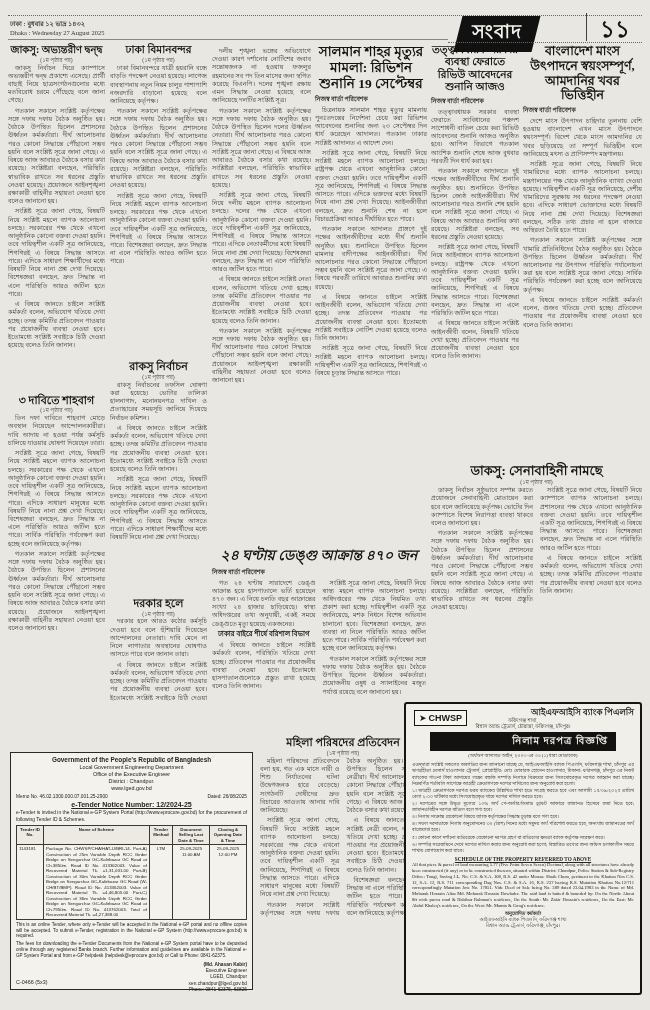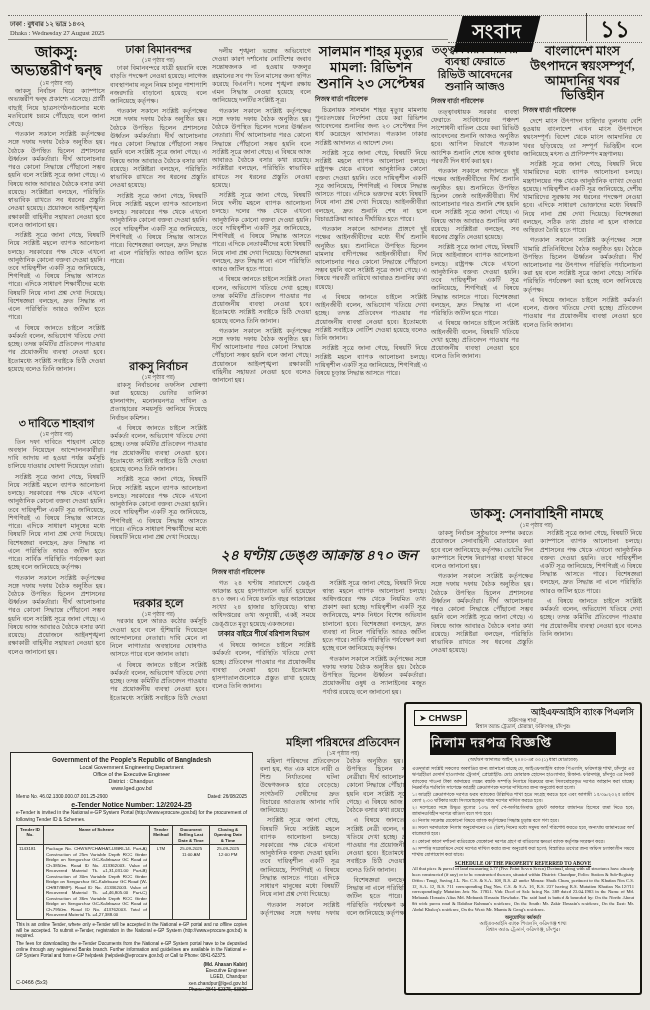--- a/index.html
+++ b/index.html
@@ -37,22 +37,22 @@
   table.tender th,table.tender td{border:0.7px solid #3c3a35;font-size:4.4px;line-height:1.25;
         padding:1px 2px;vertical-align:top;}
   table.tender th{font-weight:bold;text-align:center;background:#eceae3;}
   .t-note{font-size:4.6px;line-height:1.28;text-align:justify;margin-top:2px;}
   .t-sig{font-size:4.8px;line-height:1.3;text-align:right;font-weight:bold;margin-top:3px;}
   .t-code{font-size:5.4px;}
   
   .auction-box{background:#f1efe9;border:2.2px solid #16150f;border-radius:3px;padding:4px 6px;}
   .a-bank{font-size:8.6px;font-weight:bold;text-align:right;line-height:1.15;}
   .a-sub{font-size:5px;text-align:center;line-height:1.25;}
-  .a-titlebar{background:#131210;color:#f1efe9;font-weight:bold;font-size:13px;
-              text-align:left;padding:1px 1px;margin:2px 18px 1px 18px;letter-spacing:1px;}
+  .a-titlebar{background:#131210;color:#f1efe9;font-weight:bold;font-size:10px;
+              text-align:right;padding:1px 8px;margin:2px 18px 1px 18px;letter-spacing:1px;}
   .a-law{font-size:4.6px;text-align:center;}
   .a-body{font-size:4.7px;line-height:1.3;text-align:justify;margin-top:2px;}
   .a-item{font-size:4.7px;line-height:1.3;text-align:justify;margin-top:1px;}
   .a-sched-t{font-size:5.2px;font-weight:bold;text-align:center;text-decoration:underline;margin-top:2px;}
   .a-sched{font-size:4.6px;line-height:1.28;text-align:justify;}
   .a-sig{font-size:4.8px;text-align:center;font-weight:bold;line-height:1.3;margin-top:2px;}
   .ific-logo{display:flex;align-items:center;gap:2px;border:1.6px solid #16150f;
              background:#f7f6f0;padding:2px 4px;}
   .ific-logo .glyph{font-size:9px;color:#1a1914;line-height:1;}
   .ific-logo .txt{font-family:"Liberation Sans",sans-serif;font-weight:bold;font-size:9px;color:#1a1914;}
@@ -69,21 +69,21 @@
   </div>
   <div class="abs rule-solid" style="left:8px;top:39px;width:440px;"></div>
   <div class="abs masthead" style="left:458px;top:16px;">
     <span>সংবাদ</span>
   </div>
   <div class="abs vline" style="left:586px;top:13px;height:28px;"></div>
   <div class="abs pageno" style="left:600px;top:11px;">১১</div>
   <div class="abs rule-dotted" style="left:448px;top:42px;width:194px;"></div>
 
   <div class="abs" style="left:8px;top:44px;width:97px;">
-    <div class="head" style="font-size:15px;">জাকসু: অভ্যন্তরীণ দ্বন্দ্ব</div>
+    <div class="head" style="font-size:10px;">জাকসু: অভ্যন্তরীণ দ্বন্দ্ব</div>
     <div class="cont">(১ম পৃষ্ঠার পর)</div>
     <div class="body" style="height:326px;">
       <p>জাকসু নির্বাচন ঘিরে ক্যাম্পাসে অভ্যন্তরীণ দ্বন্দ্ব প্রকাশ্যে এসেছে। প্রার্থী বাছাই নিয়ে ছাত্রসংগঠনগুলোর মধ্যে মতবিরোধ চরমে পৌঁছেছে বলে জানা গেছে।</p>
       <p>গতকাল সকালে সংশ্লিষ্ট কর্তৃপক্ষের সঙ্গে দফায় দফায় বৈঠক অনুষ্ঠিত হয়। বৈঠকে উপস্থিত ছিলেন প্রশাসনের ঊর্ধ্বতন কর্মকর্তারা। দীর্ঘ আলোচনার পরও কোনো সিদ্ধান্তে পৌঁছানো সম্ভব হয়নি বলে সংশ্লিষ্ট সূত্রে জানা গেছে। এ বিষয়ে আজ আবারও বৈঠকে বসার কথা রয়েছে। সংশ্লিষ্টরা বলছেন, পরিস্থিতি স্বাভাবিক রাখতে সব ধরনের প্রস্তুতি নেওয়া হয়েছে। প্রয়োজনে আইনশৃঙ্খলা রক্ষাকারী বাহিনীর সহায়তা নেওয়া হবে বলেও জানানো হয়।</p>
       <p>সংশ্লিষ্ট সূত্রে জানা গেছে, বিষয়টি নিয়ে সংশ্লিষ্ট মহলে ব্যাপক আলোচনা চলছে। সরকারের পক্ষ থেকে এখনো আনুষ্ঠানিক কোনো বক্তব্য দেওয়া হয়নি। তবে দায়িত্বশীল একটি সূত্র জানিয়েছে, শিগগিরই এ বিষয়ে সিদ্ধান্ত আসতে পারে। এদিকে সাধারণ শিক্ষার্থীদের মধ্যে বিষয়টি নিয়ে নানা প্রশ্ন দেখা দিয়েছে। বিশেষজ্ঞরা বলছেন, দ্রুত সিদ্ধান্ত না এলে পরিস্থিতি আরও জটিল হতে পারে।</p>
       <p>এ বিষয়ে জানতে চাইলে সংশ্লিষ্ট কর্মকর্তা বলেন, অভিযোগ খতিয়ে দেখা হচ্ছে। তদন্ত কমিটির প্রতিবেদন পাওয়ার পর প্রয়োজনীয় ব্যবস্থা নেওয়া হবে। ইতোমধ্যে সংশ্লিষ্ট সবাইকে চিঠি দেওয়া হয়েছে বলেও তিনি জানান।</p>
     </div>
     <div class="head" style="font-size:11px;margin-top:4px;">৩ দাবিতে শাহবাগ</div>
     <div class="cont">(১ম পৃষ্ঠার পর)</div>
     <div class="body" style="height:312px;">
@@ -120,21 +120,21 @@
     <div class="body" style="height:438px;margin-top:3px;">
       <p>দলীয় শৃঙ্খলা ভঙ্গের অভিযোগে দেওয়া কারণ দর্শানোর নোটিশের জবাব সন্তোষজনক না হওয়ায় ফজলুর রহমানের সব পদ তিন মাসের জন্য স্থগিত করেছে বিএনপি। দলের শৃঙ্খলা রক্ষায় এমন সিদ্ধান্ত নেওয়া হয়েছে বলে জানিয়েছে দলটির সংশ্লিষ্ট সূত্র।</p>
       <p>গতকাল সকালে সংশ্লিষ্ট কর্তৃপক্ষের সঙ্গে দফায় দফায় বৈঠক অনুষ্ঠিত হয়। বৈঠকে উপস্থিত ছিলেন দলের ঊর্ধ্বতন নেতারা। দীর্ঘ আলোচনার পরও কোনো সিদ্ধান্তে পৌঁছানো সম্ভব হয়নি বলে সংশ্লিষ্ট সূত্রে জানা গেছে। এ বিষয়ে আজ আবারও বৈঠকে বসার কথা রয়েছে। সংশ্লিষ্টরা বলছেন, পরিস্থিতি স্বাভাবিক রাখতে সব ধরনের প্রস্তুতি নেওয়া হয়েছে।</p>
       <p>সংশ্লিষ্ট সূত্রে জানা গেছে, বিষয়টি নিয়ে দলীয় মহলে ব্যাপক আলোচনা চলছে। দলের পক্ষ থেকে এখনো আনুষ্ঠানিক কোনো বক্তব্য দেওয়া হয়নি। তবে দায়িত্বশীল একটি সূত্র জানিয়েছে, শিগগিরই এ বিষয়ে সিদ্ধান্ত আসতে পারে। এদিকে নেতাকর্মীদের মধ্যে বিষয়টি নিয়ে নানা প্রশ্ন দেখা দিয়েছে। বিশেষজ্ঞরা বলছেন, দ্রুত সিদ্ধান্ত না এলে পরিস্থিতি আরও জটিল হতে পারে।</p>
       <p>এ বিষয়ে জানতে চাইলে সংশ্লিষ্ট নেতা বলেন, অভিযোগ খতিয়ে দেখা হচ্ছে। তদন্ত কমিটির প্রতিবেদন পাওয়ার পর প্রয়োজনীয় ব্যবস্থা নেওয়া হবে। ইতোমধ্যে সংশ্লিষ্ট সবাইকে চিঠি দেওয়া হয়েছে বলেও তিনি জানান।</p>
       <p>গতকাল সকালে সংশ্লিষ্ট কর্তৃপক্ষের সঙ্গে দফায় দফায় বৈঠক অনুষ্ঠিত হয়। দীর্ঘ আলোচনার পরও কোনো সিদ্ধান্তে পৌঁছানো সম্ভব হয়নি বলে জানা গেছে। প্রয়োজনে আইনশৃঙ্খলা রক্ষাকারী বাহিনীর সহায়তা নেওয়া হবে বলেও জানানো হয়।</p>
     </div>
   </div>
 
   <div class="abs" style="left:315px;top:44px;width:112px;">
-    <div class="head" style="font-size:13.5px;">সালমান শাহর মৃত্যুর মামলা: রিভিশন শুনানি ২৩ সেপ্টেম্বর</div>
+    <div class="head" style="font-size:13.5px;">সালমান শাহর মৃত্যুর মামলা: রিভিশন শুনানি 19 সেপ্টেম্বর</div>
     <div class="byline">নিজস্ব বার্তা পরিবেশক</div>
     <div class="body" style="height:412px;">
       <p>চিত্রনায়ক সালমান শাহর মৃত্যুর মামলায় পুনঃতদন্তের নির্দেশনা চেয়ে করা রিভিশন আবেদনের শুনানির জন্য ২৩ সেপ্টেম্বর দিন ধার্য করেছেন আদালত। গতকাল ঢাকার সংশ্লিষ্ট আদালত এ আদেশ দেন।</p>
       <p>সংশ্লিষ্ট সূত্রে জানা গেছে, বিষয়টি নিয়ে সংশ্লিষ্ট মহলে ব্যাপক আলোচনা চলছে। রাষ্ট্রপক্ষ থেকে এখনো আনুষ্ঠানিক কোনো বক্তব্য দেওয়া হয়নি। তবে দায়িত্বশীল একটি সূত্র জানিয়েছে, শিগগিরই এ বিষয়ে সিদ্ধান্ত আসতে পারে। এদিকে ভক্তদের মধ্যে বিষয়টি নিয়ে নানা প্রশ্ন দেখা দিয়েছে। আইনজীবীরা বলছেন, দ্রুত শুনানি শেষ না হলে বিচারপ্রক্রিয়া আরও দীর্ঘায়িত হতে পারে।</p>
       <p>গতকাল সকালে আদালত প্রাঙ্গণে দুই পক্ষের আইনজীবীদের মধ্যে দীর্ঘ শুনানি অনুষ্ঠিত হয়। শুনানিতে উপস্থিত ছিলেন মামলার বাদীপক্ষের আইনজীবীরা। দীর্ঘ আলোচনার পরও কোনো সিদ্ধান্তে পৌঁছানো সম্ভব হয়নি বলে সংশ্লিষ্ট সূত্রে জানা গেছে। এ বিষয়ে পরবর্তী তারিখে আবারও শুনানির কথা রয়েছে।</p>
       <p>এ বিষয়ে জানতে চাইলে সংশ্লিষ্ট আইনজীবী বলেন, অভিযোগ খতিয়ে দেখা হচ্ছে। তদন্ত প্রতিবেদন পাওয়ার পর প্রয়োজনীয় ব্যবস্থা নেওয়া হবে। ইতোমধ্যে সংশ্লিষ্ট সবাইকে নোটিশ দেওয়া হয়েছে বলেও তিনি জানান।</p>
       <p>সংশ্লিষ্ট সূত্রে জানা গেছে, বিষয়টি নিয়ে সংশ্লিষ্ট মহলে ব্যাপক আলোচনা চলছে। দায়িত্বশীল একটি সূত্র জানিয়েছে, শিগগিরই এ বিষয়ে চূড়ান্ত সিদ্ধান্ত আসতে পারে।</p>
     </div>
   </div>
 
@@ -177,21 +177,21 @@
     <div class="head" style="font-size:12.5px;">বাংলাদেশ মাংস উৎপাদনে স্বয়ংসম্পূর্ণ, আমদানির খবর ভিত্তিহীন</div>
     <div class="byline">নিজস্ব বার্তা পরিবেশক</div>
     <div class="body" style="height:330px;">
       <p>দেশে মাংস উৎপাদন চাহিদার তুলনায় বেশি হওয়ায় বাংলাদেশ এখন মাংস উৎপাদনে স্বয়ংসম্পূর্ণ। বিদেশ থেকে মাংস আমদানির যে খবর ছড়িয়েছে তা সম্পূর্ণ ভিত্তিহীন বলে জানিয়েছে মৎস্য ও প্রাণিসম্পদ মন্ত্রণালয়।</p>
       <p>সংশ্লিষ্ট সূত্রে জানা গেছে, বিষয়টি নিয়ে খামারিদের মধ্যে ব্যাপক আলোচনা চলছে। মন্ত্রণালয়ের পক্ষ থেকে আনুষ্ঠানিক ব্যাখ্যা দেওয়া হয়েছে। দায়িত্বশীল একটি সূত্র জানিয়েছে, দেশীয় খামারিদের সুরক্ষায় সব ধরনের পদক্ষেপ নেওয়া হবে। এদিকে সাধারণ ভোক্তাদের মধ্যে বিষয়টি নিয়ে নানা প্রশ্ন দেখা দিয়েছে। বিশেষজ্ঞরা বলছেন, সঠিক তথ্য প্রচার না হলে বাজারে অস্থিরতা তৈরি হতে পারে।</p>
       <p>গতকাল সকালে সংশ্লিষ্ট কর্তৃপক্ষের সঙ্গে খামারি প্রতিনিধিদের বৈঠক অনুষ্ঠিত হয়। বৈঠকে উপস্থিত ছিলেন ঊর্ধ্বতন কর্মকর্তারা। দীর্ঘ আলোচনার পর উৎপাদন পরিস্থিতি পর্যালোচনা করা হয় বলে সংশ্লিষ্ট সূত্রে জানা গেছে। সার্বিক পরিস্থিতি পর্যবেক্ষণ করা হচ্ছে বলে জানিয়েছে কর্তৃপক্ষ।</p>
       <p>এ বিষয়ে জানতে চাইলে সংশ্লিষ্ট কর্মকর্তা বলেন, গুজব খতিয়ে দেখা হচ্ছে। প্রতিবেদন পাওয়ার পর প্রয়োজনীয় ব্যবস্থা নেওয়া হবে বলেও তিনি জানান।</p>
     </div>
   </div>
 
-  <div class="abs" style="left:431px;top:463px;width:211px;margin-top:43px;">
+  <div class="abs" style="left:431px;top:463px;width:211px;">
     <div class="head" style="font-size:13px;">ডাকসু: সেনাবাহিনী নামছে</div>
     <div class="cont">(১ম পৃষ্ঠার পর)</div>
     <div class="body twocol" style="height:204px;">
       <p>ডাকসু নির্বাচন সুষ্ঠুভাবে সম্পন্ন করতে প্রয়োজনে সেনাবাহিনী মোতায়েন করা হবে বলে জানিয়েছে কর্তৃপক্ষ। ভোটের দিন ক্যাম্পাসে বিশেষ নিরাপত্তা ব্যবস্থা থাকবে বলেও জানানো হয়।</p>
       <p>গতকাল সকালে সংশ্লিষ্ট কর্তৃপক্ষের সঙ্গে দফায় দফায় বৈঠক অনুষ্ঠিত হয়। বৈঠকে উপস্থিত ছিলেন প্রশাসনের ঊর্ধ্বতন কর্মকর্তারা। দীর্ঘ আলোচনার পরও কোনো সিদ্ধান্তে পৌঁছানো সম্ভব হয়নি বলে সংশ্লিষ্ট সূত্রে জানা গেছে। এ বিষয়ে আজ আবারও বৈঠকে বসার কথা রয়েছে। সংশ্লিষ্টরা বলছেন, পরিস্থিতি স্বাভাবিক রাখতে সব ধরনের প্রস্তুতি নেওয়া হয়েছে।</p>
       <p>সংশ্লিষ্ট সূত্রে জানা গেছে, বিষয়টি নিয়ে ক্যাম্পাসে ব্যাপক আলোচনা চলছে। প্রশাসনের পক্ষ থেকে এখনো আনুষ্ঠানিক বক্তব্য দেওয়া হয়নি। তবে দায়িত্বশীল একটি সূত্র জানিয়েছে, শিগগিরই এ বিষয়ে সিদ্ধান্ত আসতে পারে। বিশেষজ্ঞরা বলছেন, দ্রুত সিদ্ধান্ত না এলে পরিস্থিতি আরও জটিল হতে পারে।</p>
       <p>এ বিষয়ে জানতে চাইলে সংশ্লিষ্ট কর্মকর্তা বলেন, অভিযোগ খতিয়ে দেখা হচ্ছে। তদন্ত কমিটির প্রতিবেদন পাওয়ার পর প্রয়োজনীয় ব্যবস্থা নেওয়া হবে বলেও তিনি জানান।</p>
     </div>
   </div>
 

